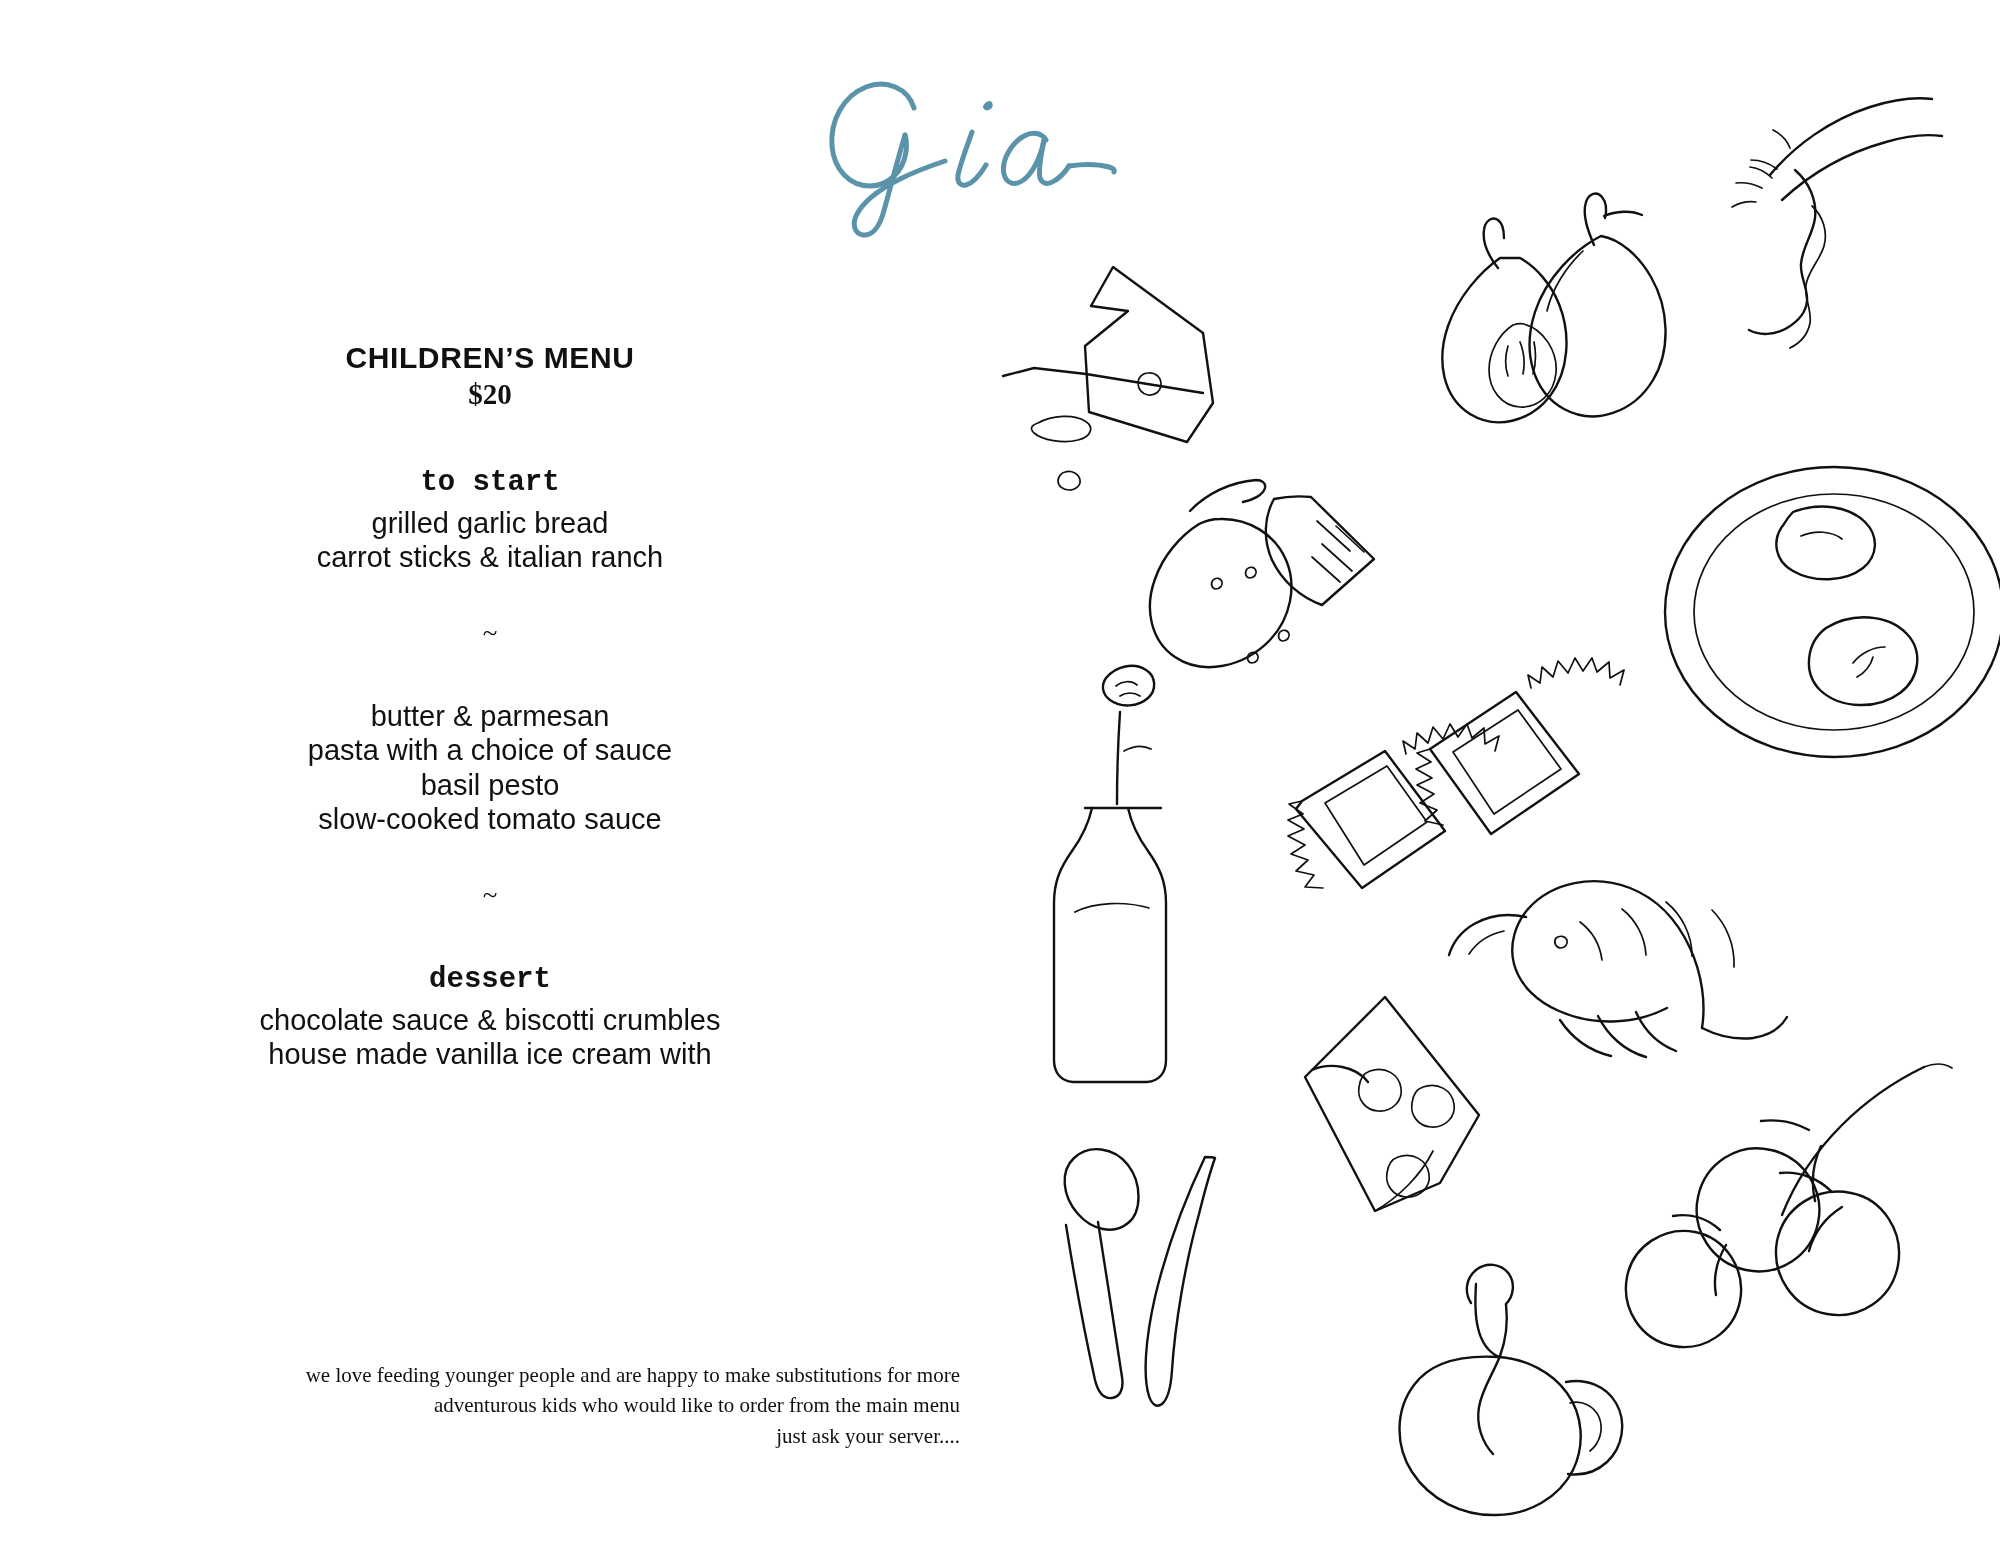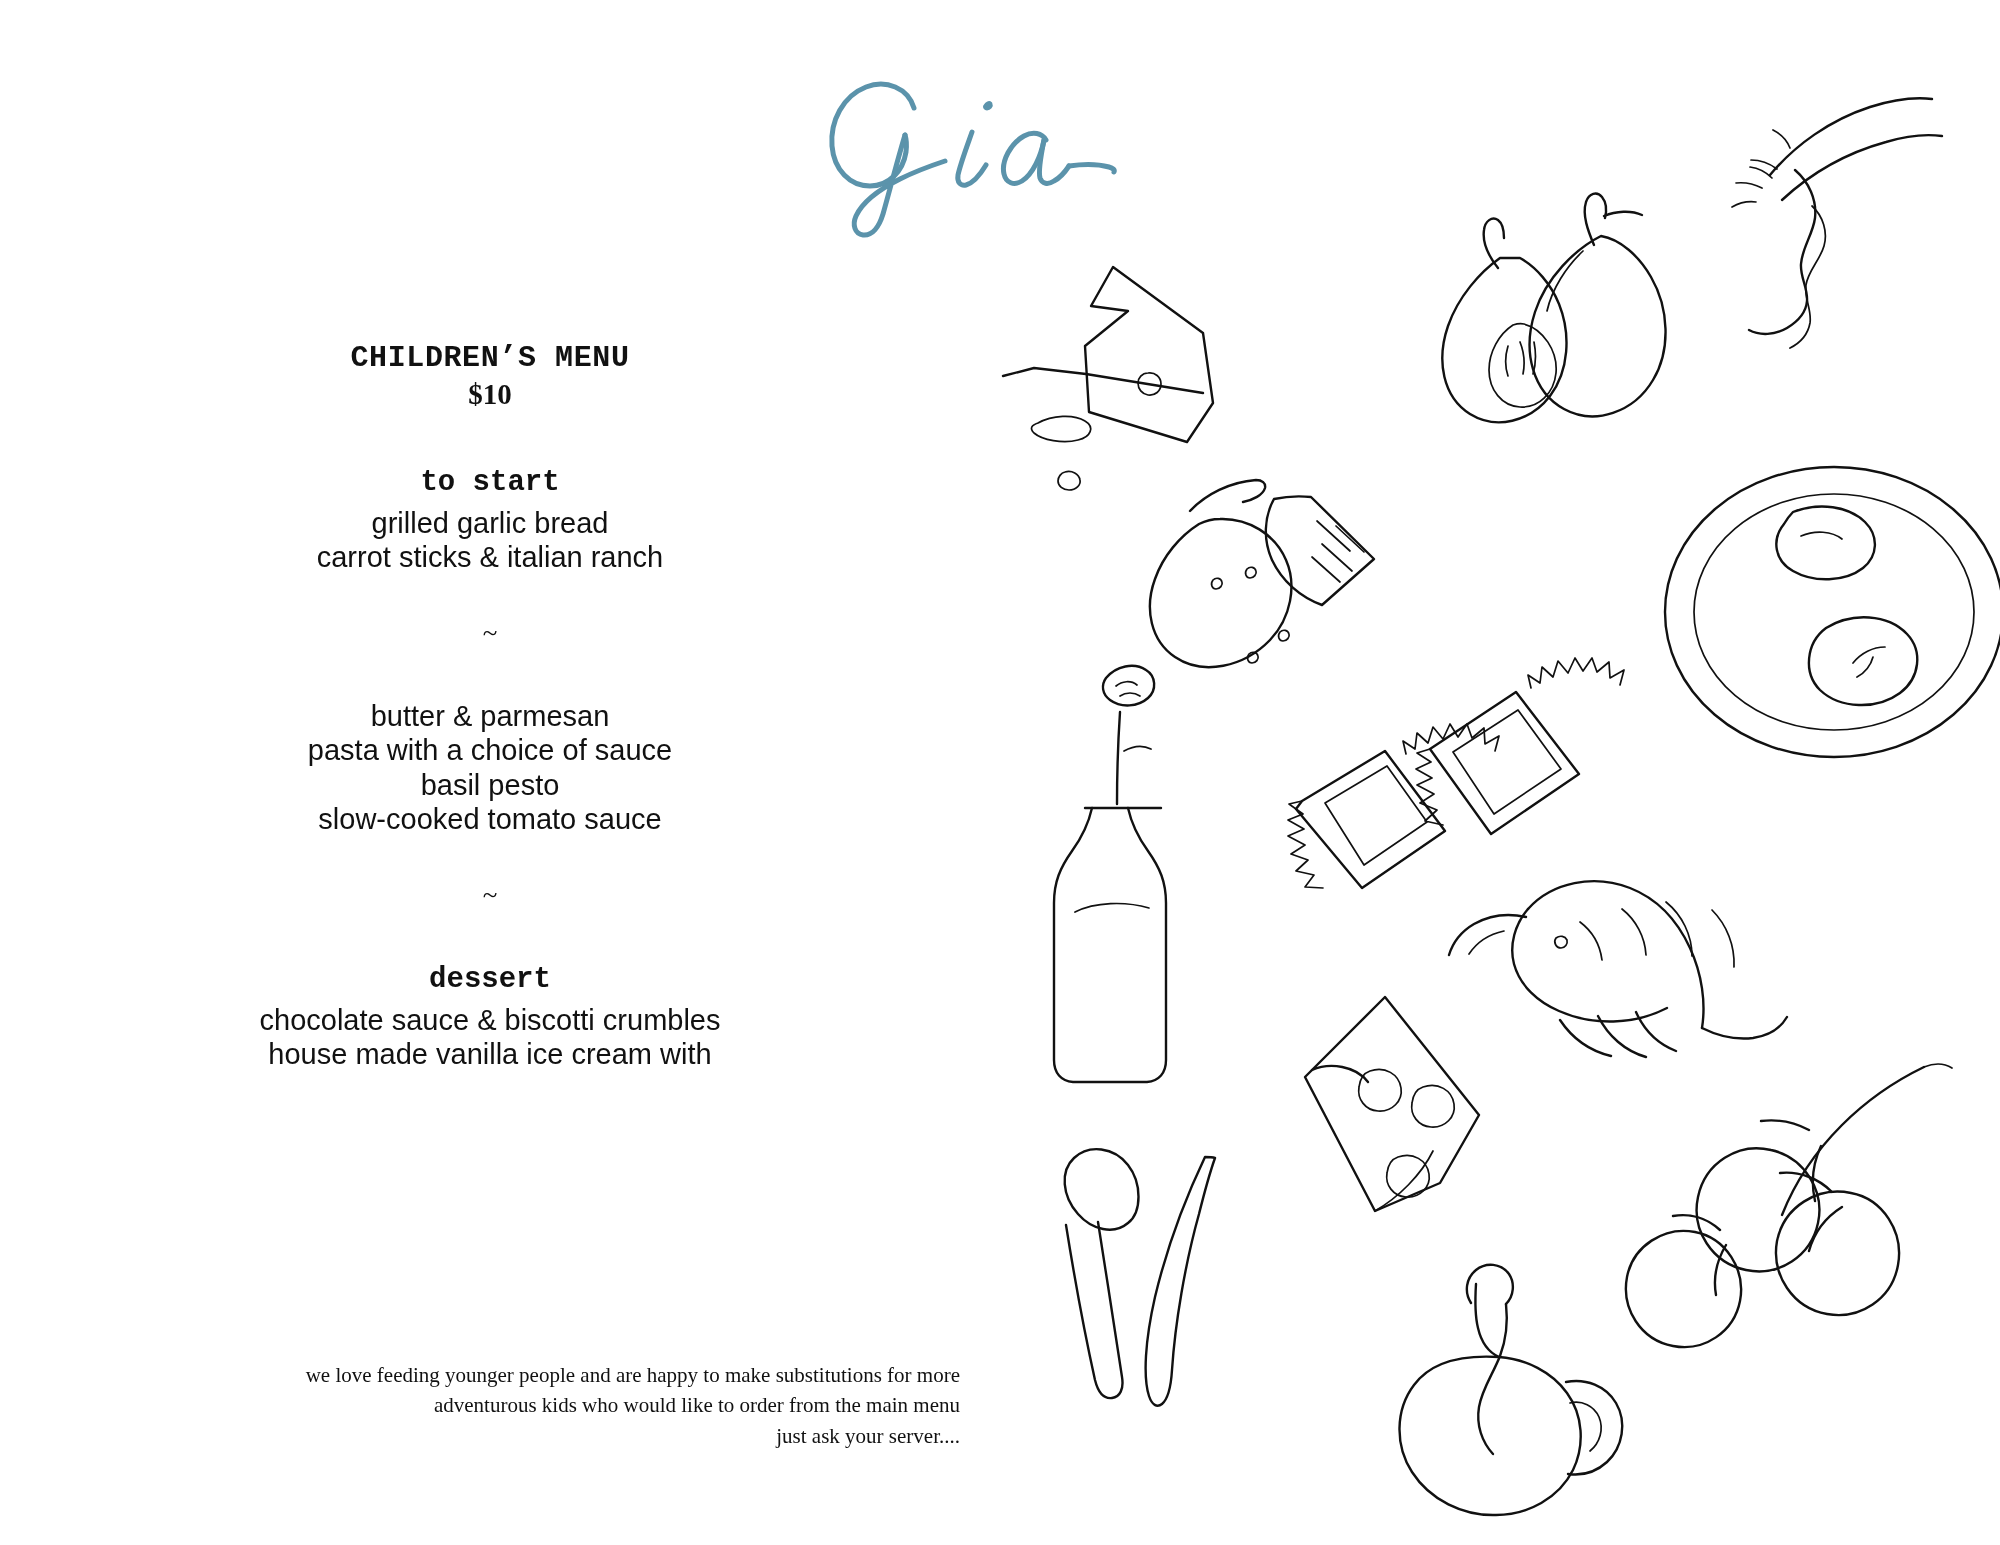--- a/index.html
+++ b/index.html
@@ -32,21 +32,21 @@
 
   
   .menu-col {
     position: absolute;
     left: 150px;
     top: 340px;
     width: 680px;
     text-align: center;
   }
   .menu-title {
-    font-family: Liberation Mono, monospace;
+    font-family: Liberation Sans, sans-serif;
     font-weight: bold;
     font-size: 30px;
     letter-spacing: 0.02em;
     line-height: 1.22;
   }
   .menu-price {
     font-family: "Liberation Serif", serif;
     font-weight: bold;
     font-size: 29px;
     line-height: 1.22;
@@ -133,21 +133,21 @@
         <path d="M236 80c-4-7-13-9-22-4-13 7-23 25-20 38 2 9 10 12 18 7 11-7 19-25 22-41"></path>
         <path d="M234 80c-3 15-6 31-4 38 2 6 8 7 14 3 6-3 11-9 15-15"></path>
 
         <path d="M259 106c14-2 29-2 40 1 4 1 6 3 5 5"></path>
       </g>
     </svg>
   </div>
 
   <div class="menu-col">
     <div class="menu-title">CHILDREN’S MENU</div>
-    <div class="menu-price">$10</div>
+    <div class="menu-price">$20</div>
 
     <div class="section">
       <div class="section-head">to start</div>
       <div class="section-item">grilled garlic bread</div>
       <div class="section-item">carrot sticks &amp; italian ranch</div>
     </div>
 
     <div class="divider">~</div>
 
     <div class="section">

